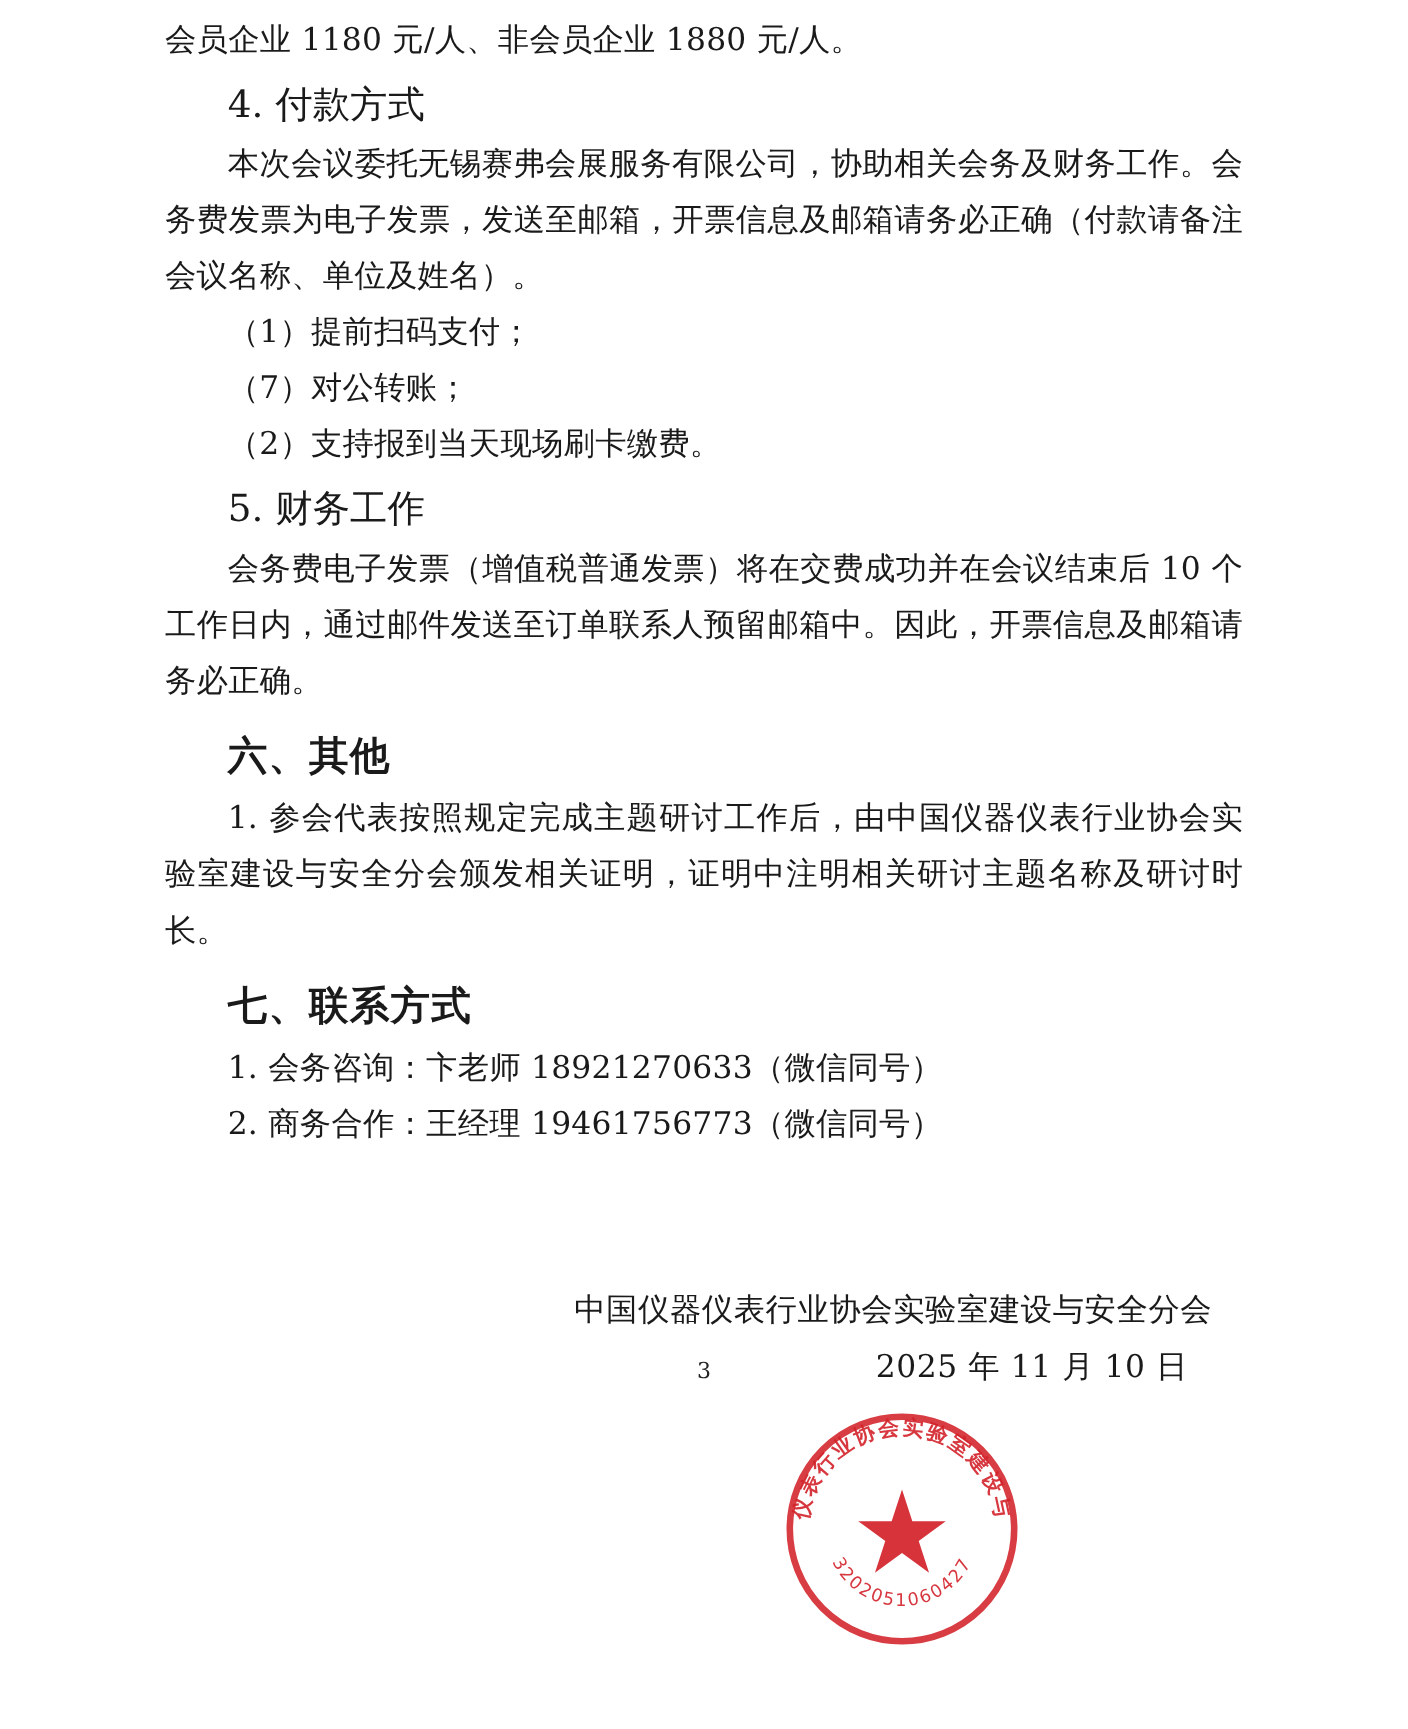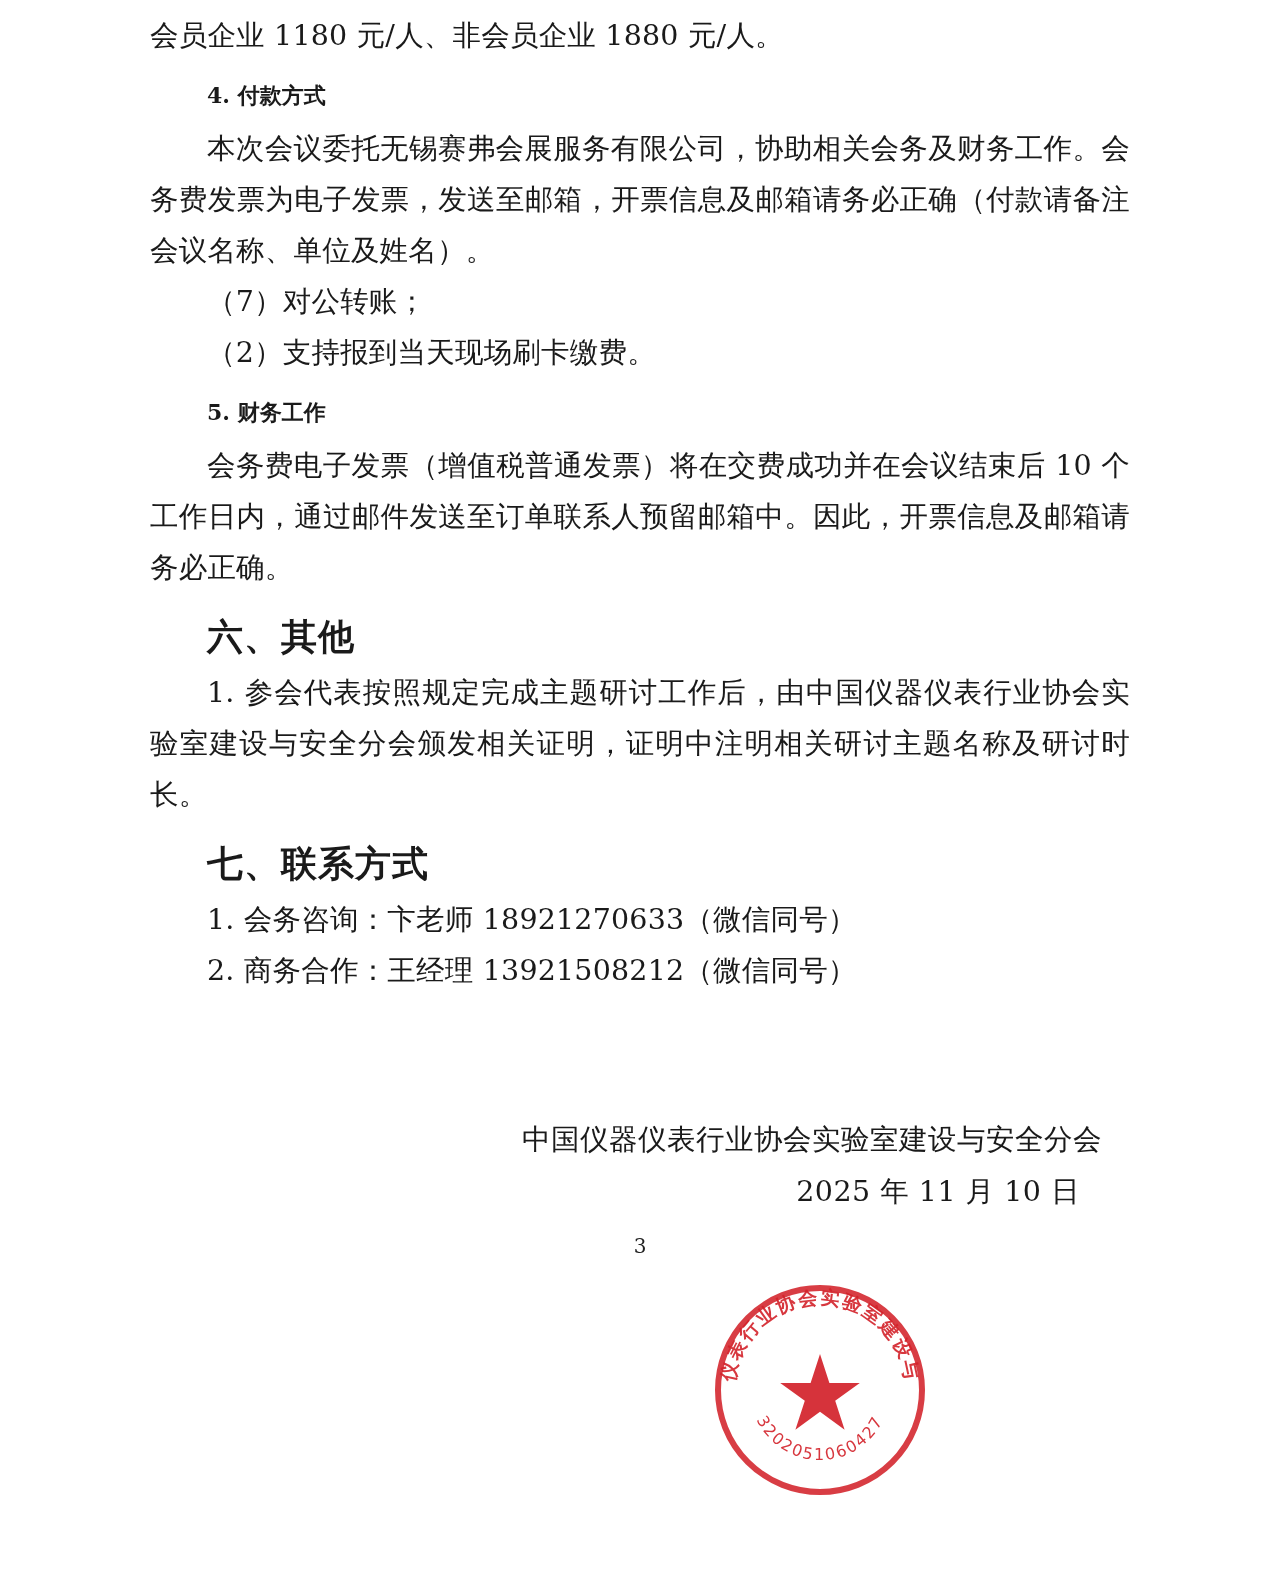--- a/index.html
+++ b/index.html
@@ -36,23 +36,23 @@
   .heading {
     font-size: 36px;
     line-height: 60px;
     font-weight: bold;
     font-family: "DejaVu Sans", "Liberation Sans", sans-serif;
     text-indent: 57px;
     margin: 0;
     letter-spacing: 1px;
   }
   .subheading {
-    font-size: 22px;
+    font-size: 34px;
     line-height: 56px;
-    font-weight: bold;
+    font-weight: normal;
     margin: 0;
     text-indent: 57px;
   }
   .gap-sm { height: 6px; }
   .gap-md { height: 14px; }
 
   .sign-block {
     margin-top: 118px;
     text-align: right;
     padding-right: 28px;
@@ -94,38 +94,39 @@
 <div class="page">
 
   <p class="para">会员企业 1180 元/人、非会员企业 1880 元/人。</p>
 
 
   <div class="gap-sm"></div>
   <p class="subheading">4. 付款方式</p>
 
   <p class="para indent">本次会议委托无锡赛弗会展服务有限公司，协助相关会务及财务工作。会务费发票为电子发票，发送至邮箱，开票信息及邮箱请务必正确（付款请备注会议名称、单位及姓名）。</p>
 
+  <p class="para indent">（1）提前扫码支付；</p>
   <p class="para indent">（7）对公转账；</p>
   <p class="para indent">（2）支持报到当天现场刷卡缴费。</p>
 
   <div class="gap-sm"></div>
   <p class="subheading">5. 财务工作</p>
 
   <p class="para indent">会务费电子发票（增值税普通发票）将在交费成功并在会议结束后 10 个工作日内，通过邮件发送至订单联系人预留邮箱中。因此，开票信息及邮箱请务必正确。</p>
 
   <div class="gap-md"></div>
   <p class="heading">六、其他</p>
 
   <p class="para indent">1. 参会代表按照规定完成主题研讨工作后，由中国仪器仪表行业协会实验室建设与安全分会颁发相关证明，证明中注明相关研讨主题名称及研讨时长。</p>
 
   <div class="gap-md"></div>
   <p class="heading">七、联系方式</p>
 
   <p class="para indent">1. 会务咨询：卞老师 18921270633（微信同号）</p>
-  <p class="para indent">2. 商务合作：王经理 13921508212（微信同号）</p>
+  <p class="para indent">2. 商务合作：王经理 19461756773（微信同号）</p>
 
   <div class="sign-block">
     <div class="sign-line">中国仪器仪表行业协会实验室建设与安全分会</div>
     <div class="sign-line date">2025 年 11 月 10 日</div>
   </div>
 
   <div class="seal">
     <svg width="216" height="216" viewBox="0 0 216 216" xmlns="http://www.w3.org/2000/svg">
       <defs>
         <path id="sealArcTop" d="M 22,108 A 86,86 0 0 1 194,108"></path>

